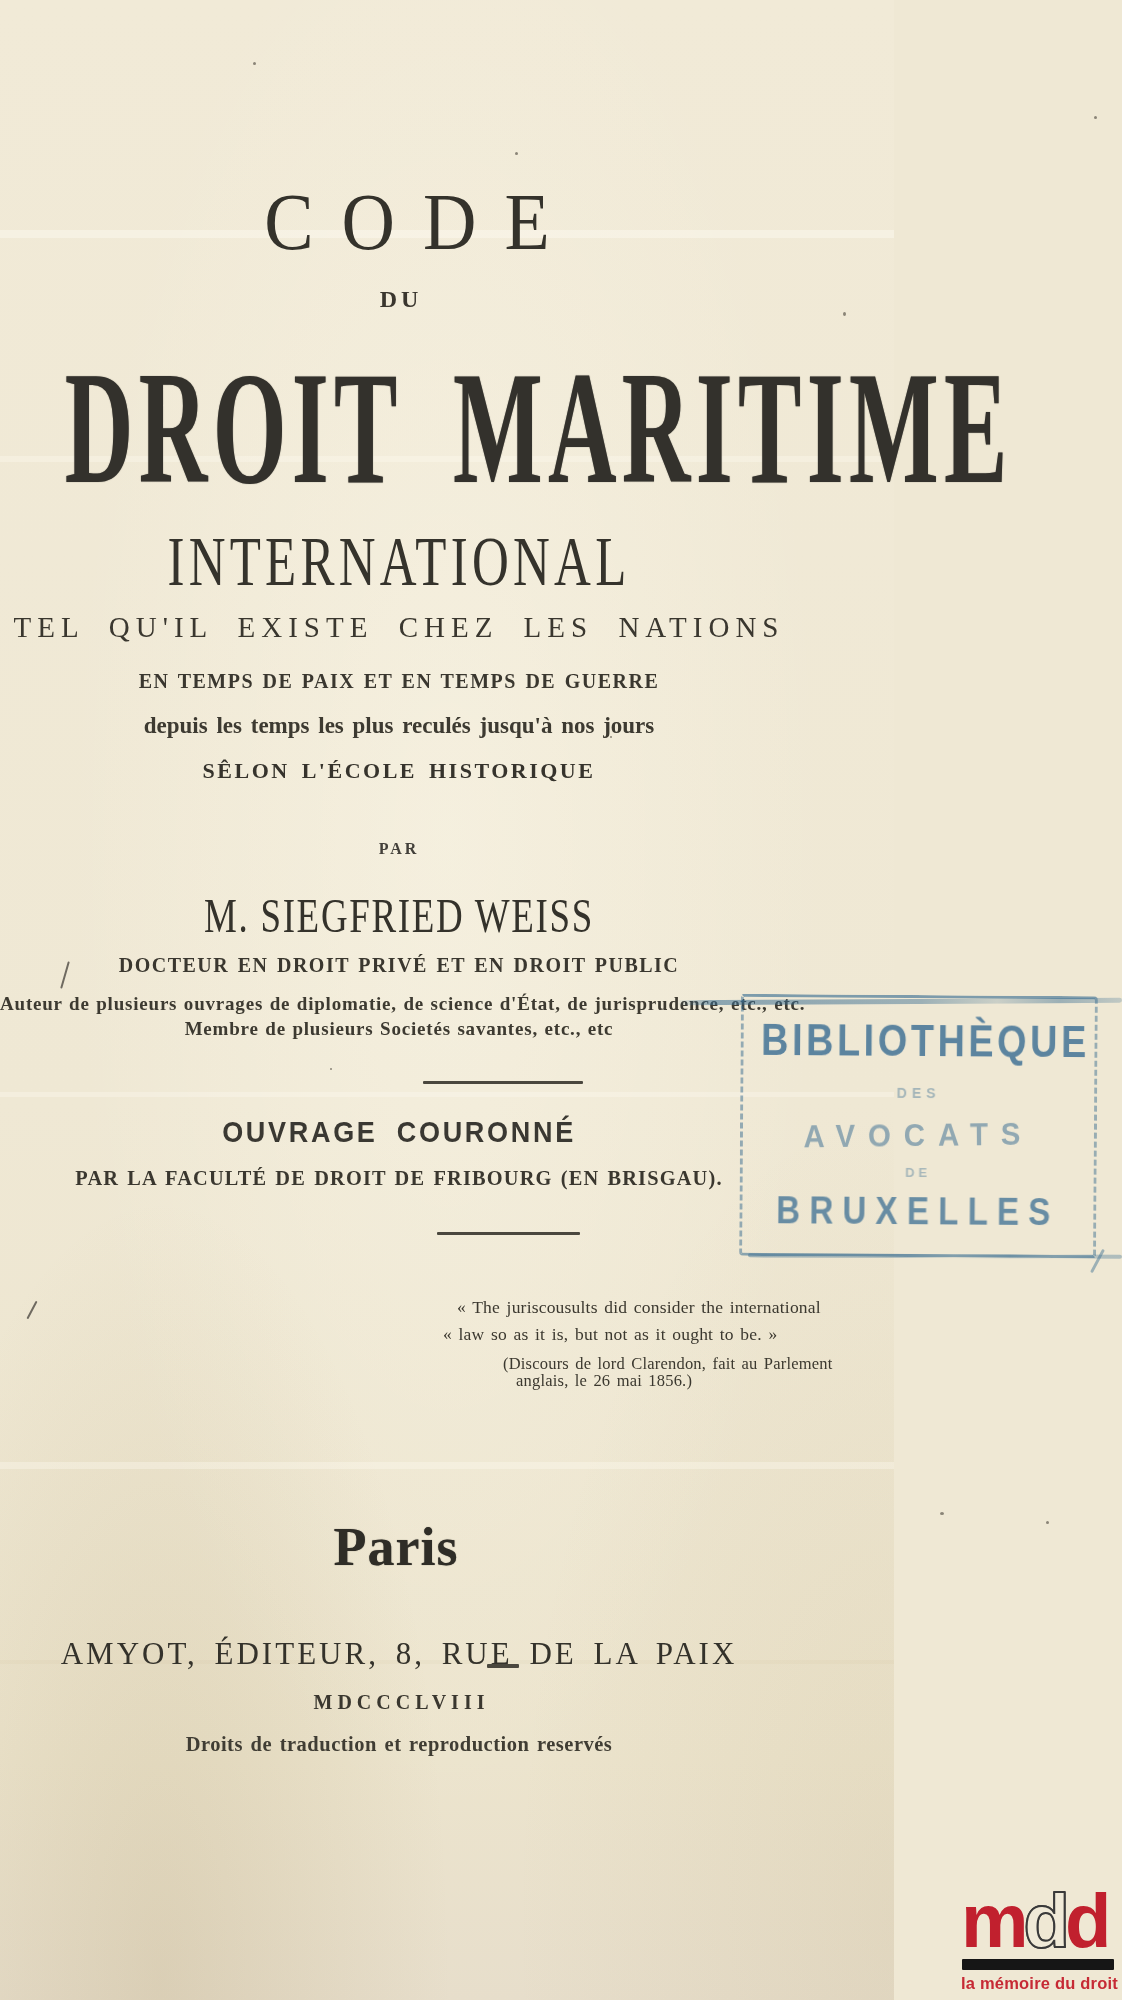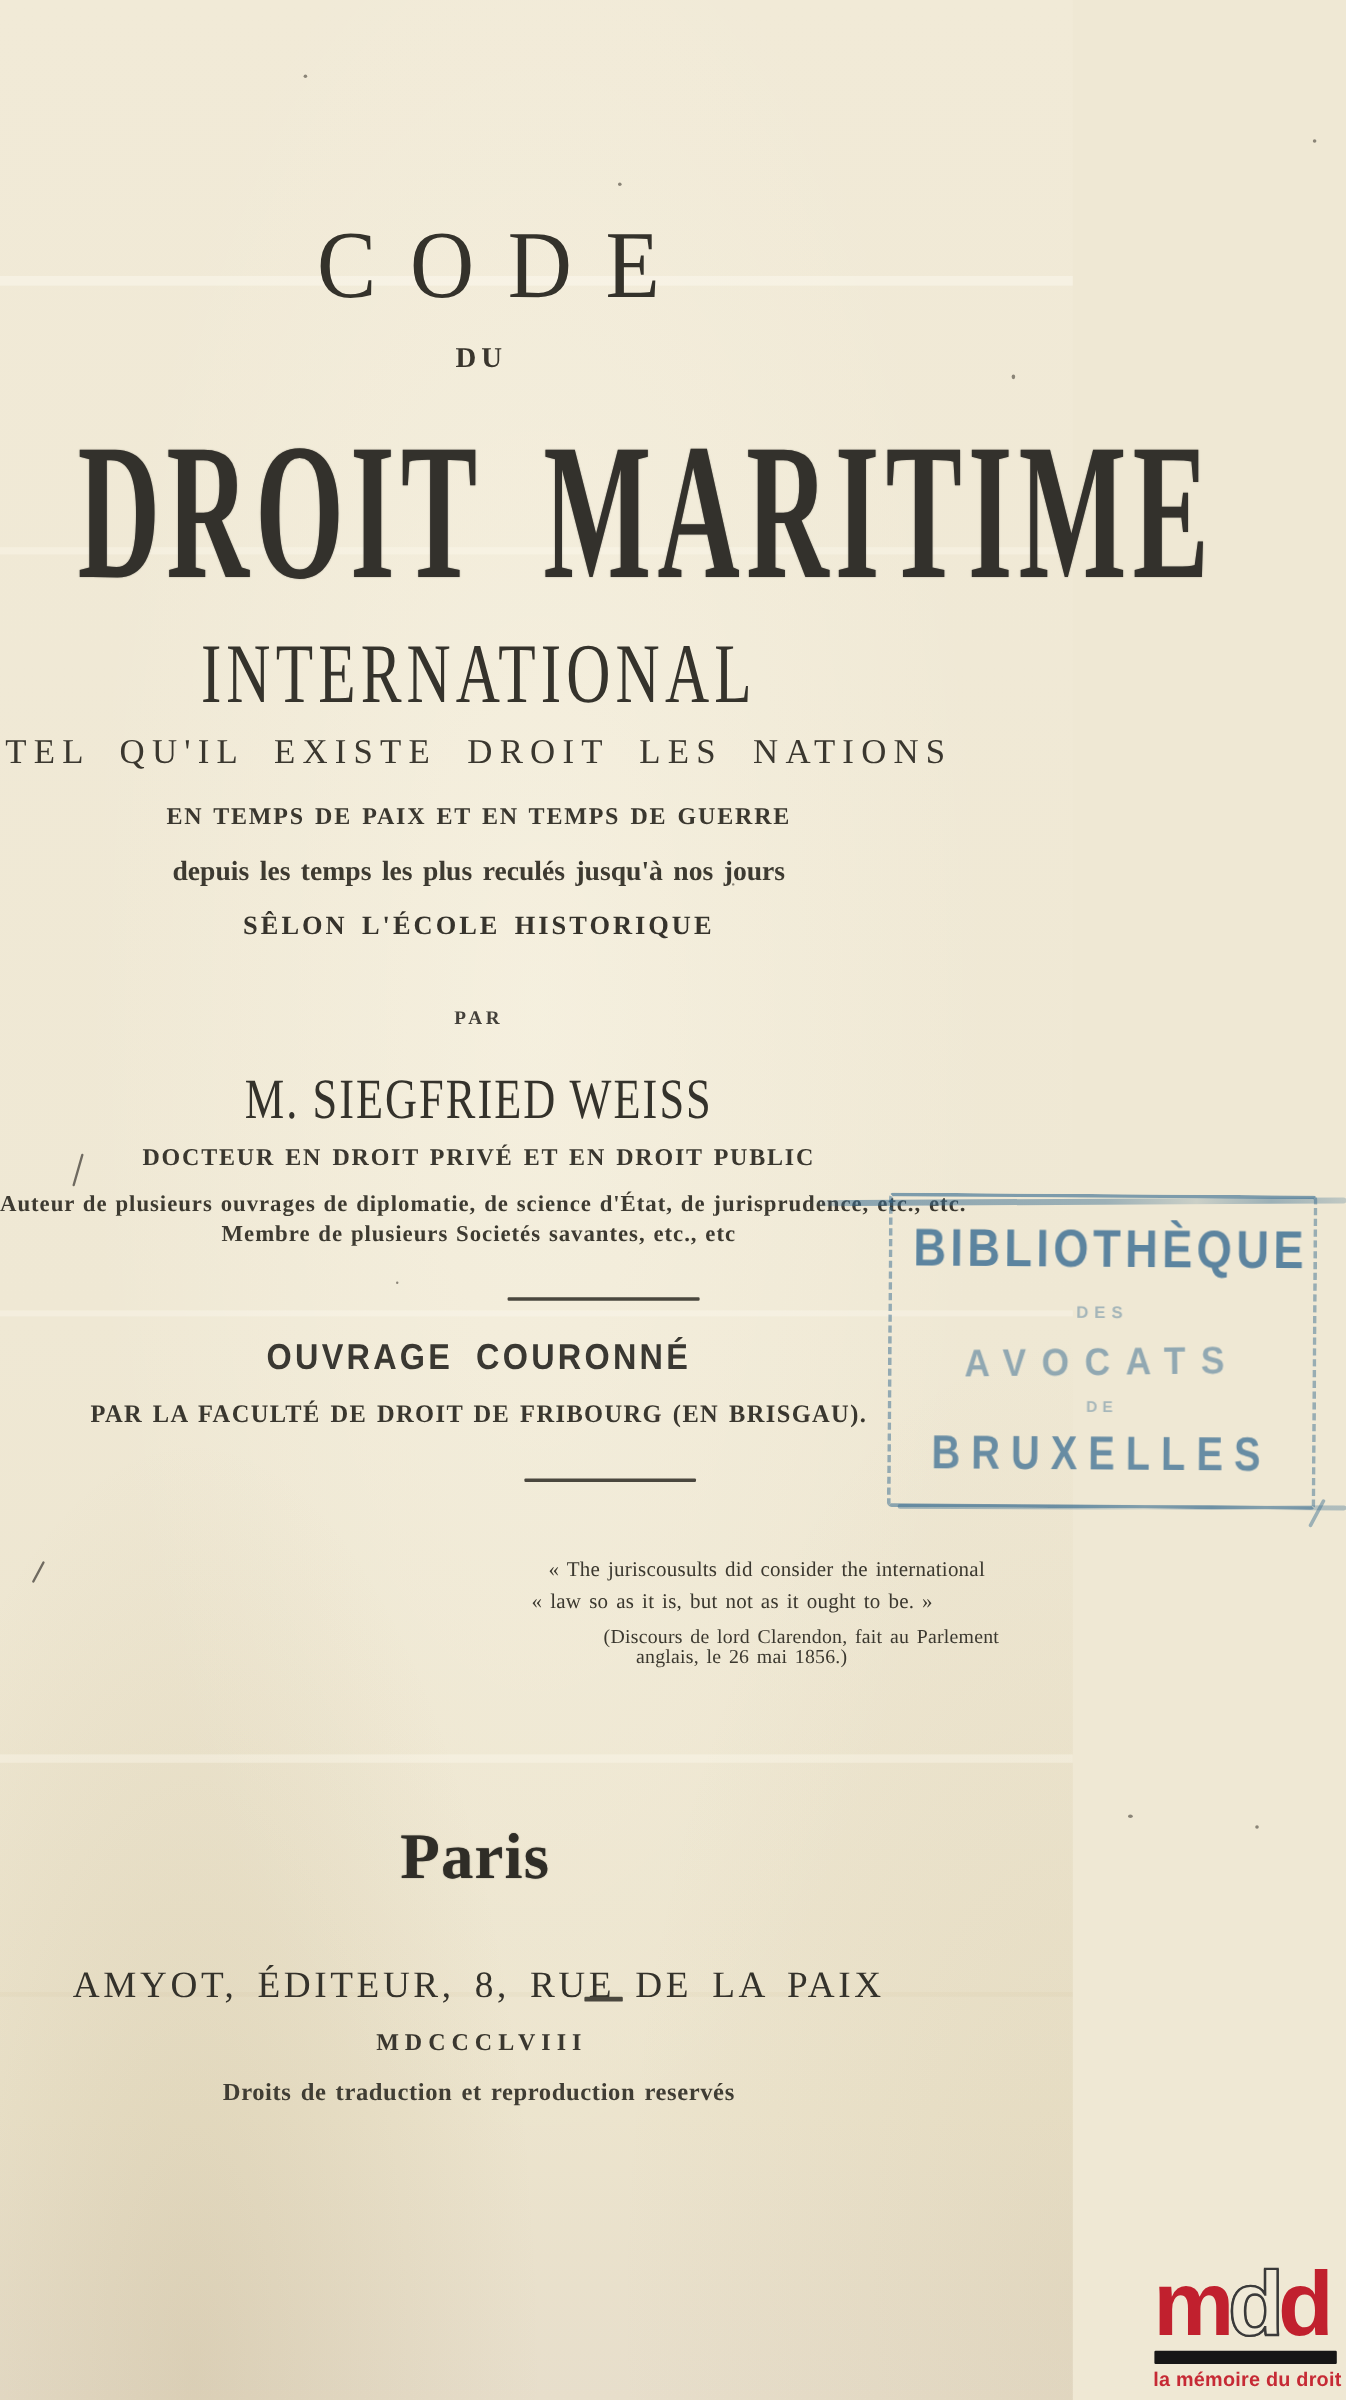--- a/index.html
+++ b/index.html
@@ -97,42 +97,42 @@
   <div class="band" style="top:456px;height:6px;background:rgba(255,253,244,.32);"></div>
   <div class="band" style="top:1092px;height:5px;background:rgba(255,253,244,.30);"></div>
   <div class="band" style="top:1462px;height:7px;background:rgba(255,253,244,.34);"></div>
   <div class="band" style="top:1660px;height:4px;background:rgba(170,150,100,.05);"></div>
 
   <div class="cline serif t-code">CODE</div>
   <div class="cline serif t-du">DU</div>
   <div class="cline serif t-main">DROIT MARITIME</div>
   <div class="cline serif t-intl">INTERNATIONAL</div>
 
-  <div class="cline serif t-sub1">TEL QU'IL EXISTE DROIT LES NATIONS</div>
+  <div class="cline serif t-sub1">TEL QU'IL EXISTE CHEZ LES NATIONS</div>
   <div class="cline serif t-sub2">EN TEMPS DE PAIX ET EN TEMPS DE GUERRE</div>
   <div class="cline serif t-sub3">depuis les temps les plus reculés jusqu'à nos jours</div>
   <div class="cline serif t-sub4">SÊLON L'ÉCOLE HISTORIQUE</div>
 
   <div class="cline serif t-par">PAR</div>
   <div class="cline serif t-name">M. SIEGFRIED WEISS</div>
   <div class="cline serif t-doct">DOCTEUR EN DROIT PRIVÉ ET EN DROIT PUBLIC</div>
   <div class="cline serif t-auteur">Auteur de plusieurs ouvrages de diplomatie, de science d'État, de jurisprudence, etc., etc.</div>
   <div class="cline serif t-membre">Membre de plusieurs Societés savantes, etc., etc</div>
 
   <div class="rule" style="left:423px;top:1081px;width:160px;height:3px;"></div>
 
   <div class="cline sans t-award1">OUVRAGE COURONNÉ</div>
   <div class="cline serif t-award2">PAR LA FACULTÉ DE DROIT DE FRIBOURG (EN BRISGAU).</div>
 
   <div class="rule" style="left:437px;top:1232px;width:143px;height:3px;"></div>
 
   <div class="line serif q" style="left:457px;top:1299px;">« The juriscousults did consider the international</div>
   <div class="line serif q" style="left:443px;top:1326px;">« law so as it is, but not as it ought to be. »</div>
   <div class="line serif q q3" style="left:503px;top:1356px;">(Discours de lord Clarendon, fait au Parlement</div>
-  <div class="line serif q q4" style="left:530px;top:1373px;">anglais, le 26 mai 1856.)</div>
+  <div class="line serif q q4" style="left:516px;top:1373px;">anglais, le 26 mai 1856.)</div>
 
   <div class="cline serif t-city">Paris</div>
   <div class="cline serif t-pub">AMYOT, ÉDITEUR, 8, RUE DE LA PAIX</div>
   <div class="rule" style="left:487px;top:1664px;width:32px;height:4px;"></div>
   <div class="cline serif t-year">MDCCCLVIII</div>
   <div class="cline serif t-rights">Droits de traduction et reproduction reservés</div>
 
   <div class="streak" style="left:676px;top:999px;width:446px;height:5px;transform:rotate(-.3deg);
               background:linear-gradient(90deg,rgba(56,108,145,0) 0%,rgba(56,108,145,.55) 8%,rgba(56,108,145,.45) 55%,rgba(56,108,145,.20) 72%,rgba(56,108,145,.45) 86%,rgba(56,108,145,.25) 100%);"></div>
   <div class="streak" style="left:748px;top:1254px;width:374px;height:4px;transform:rotate(.2deg);

